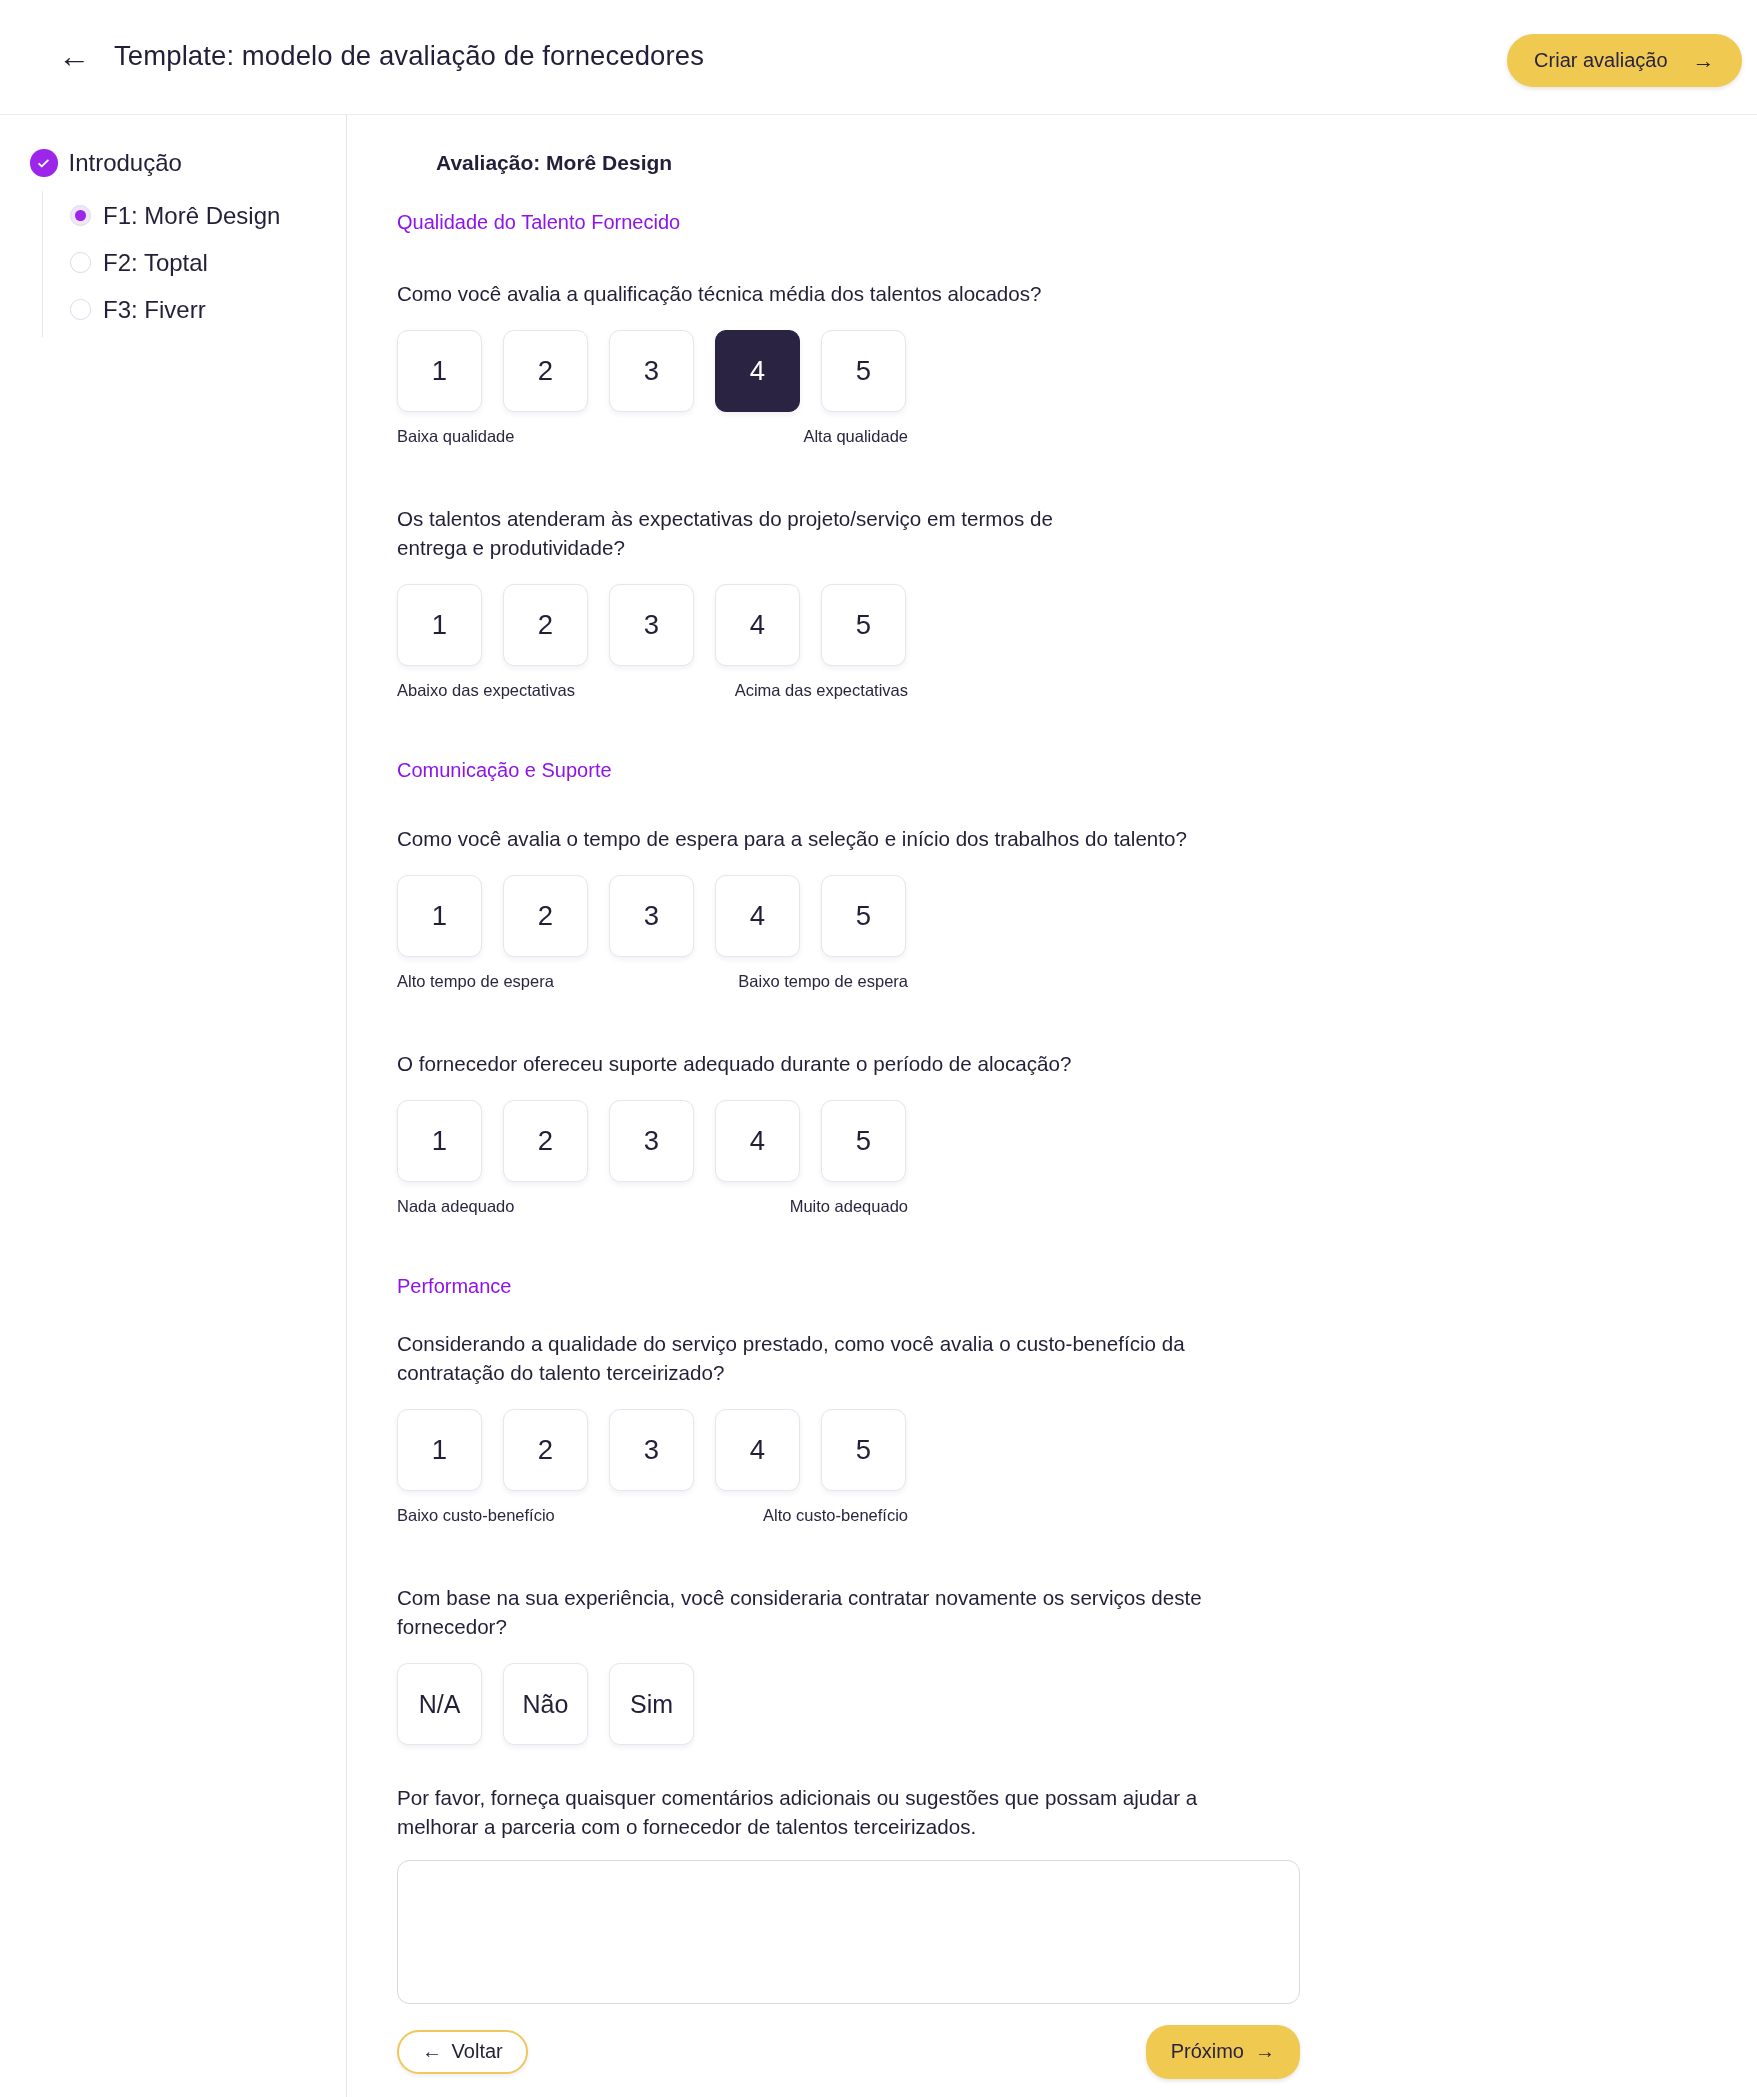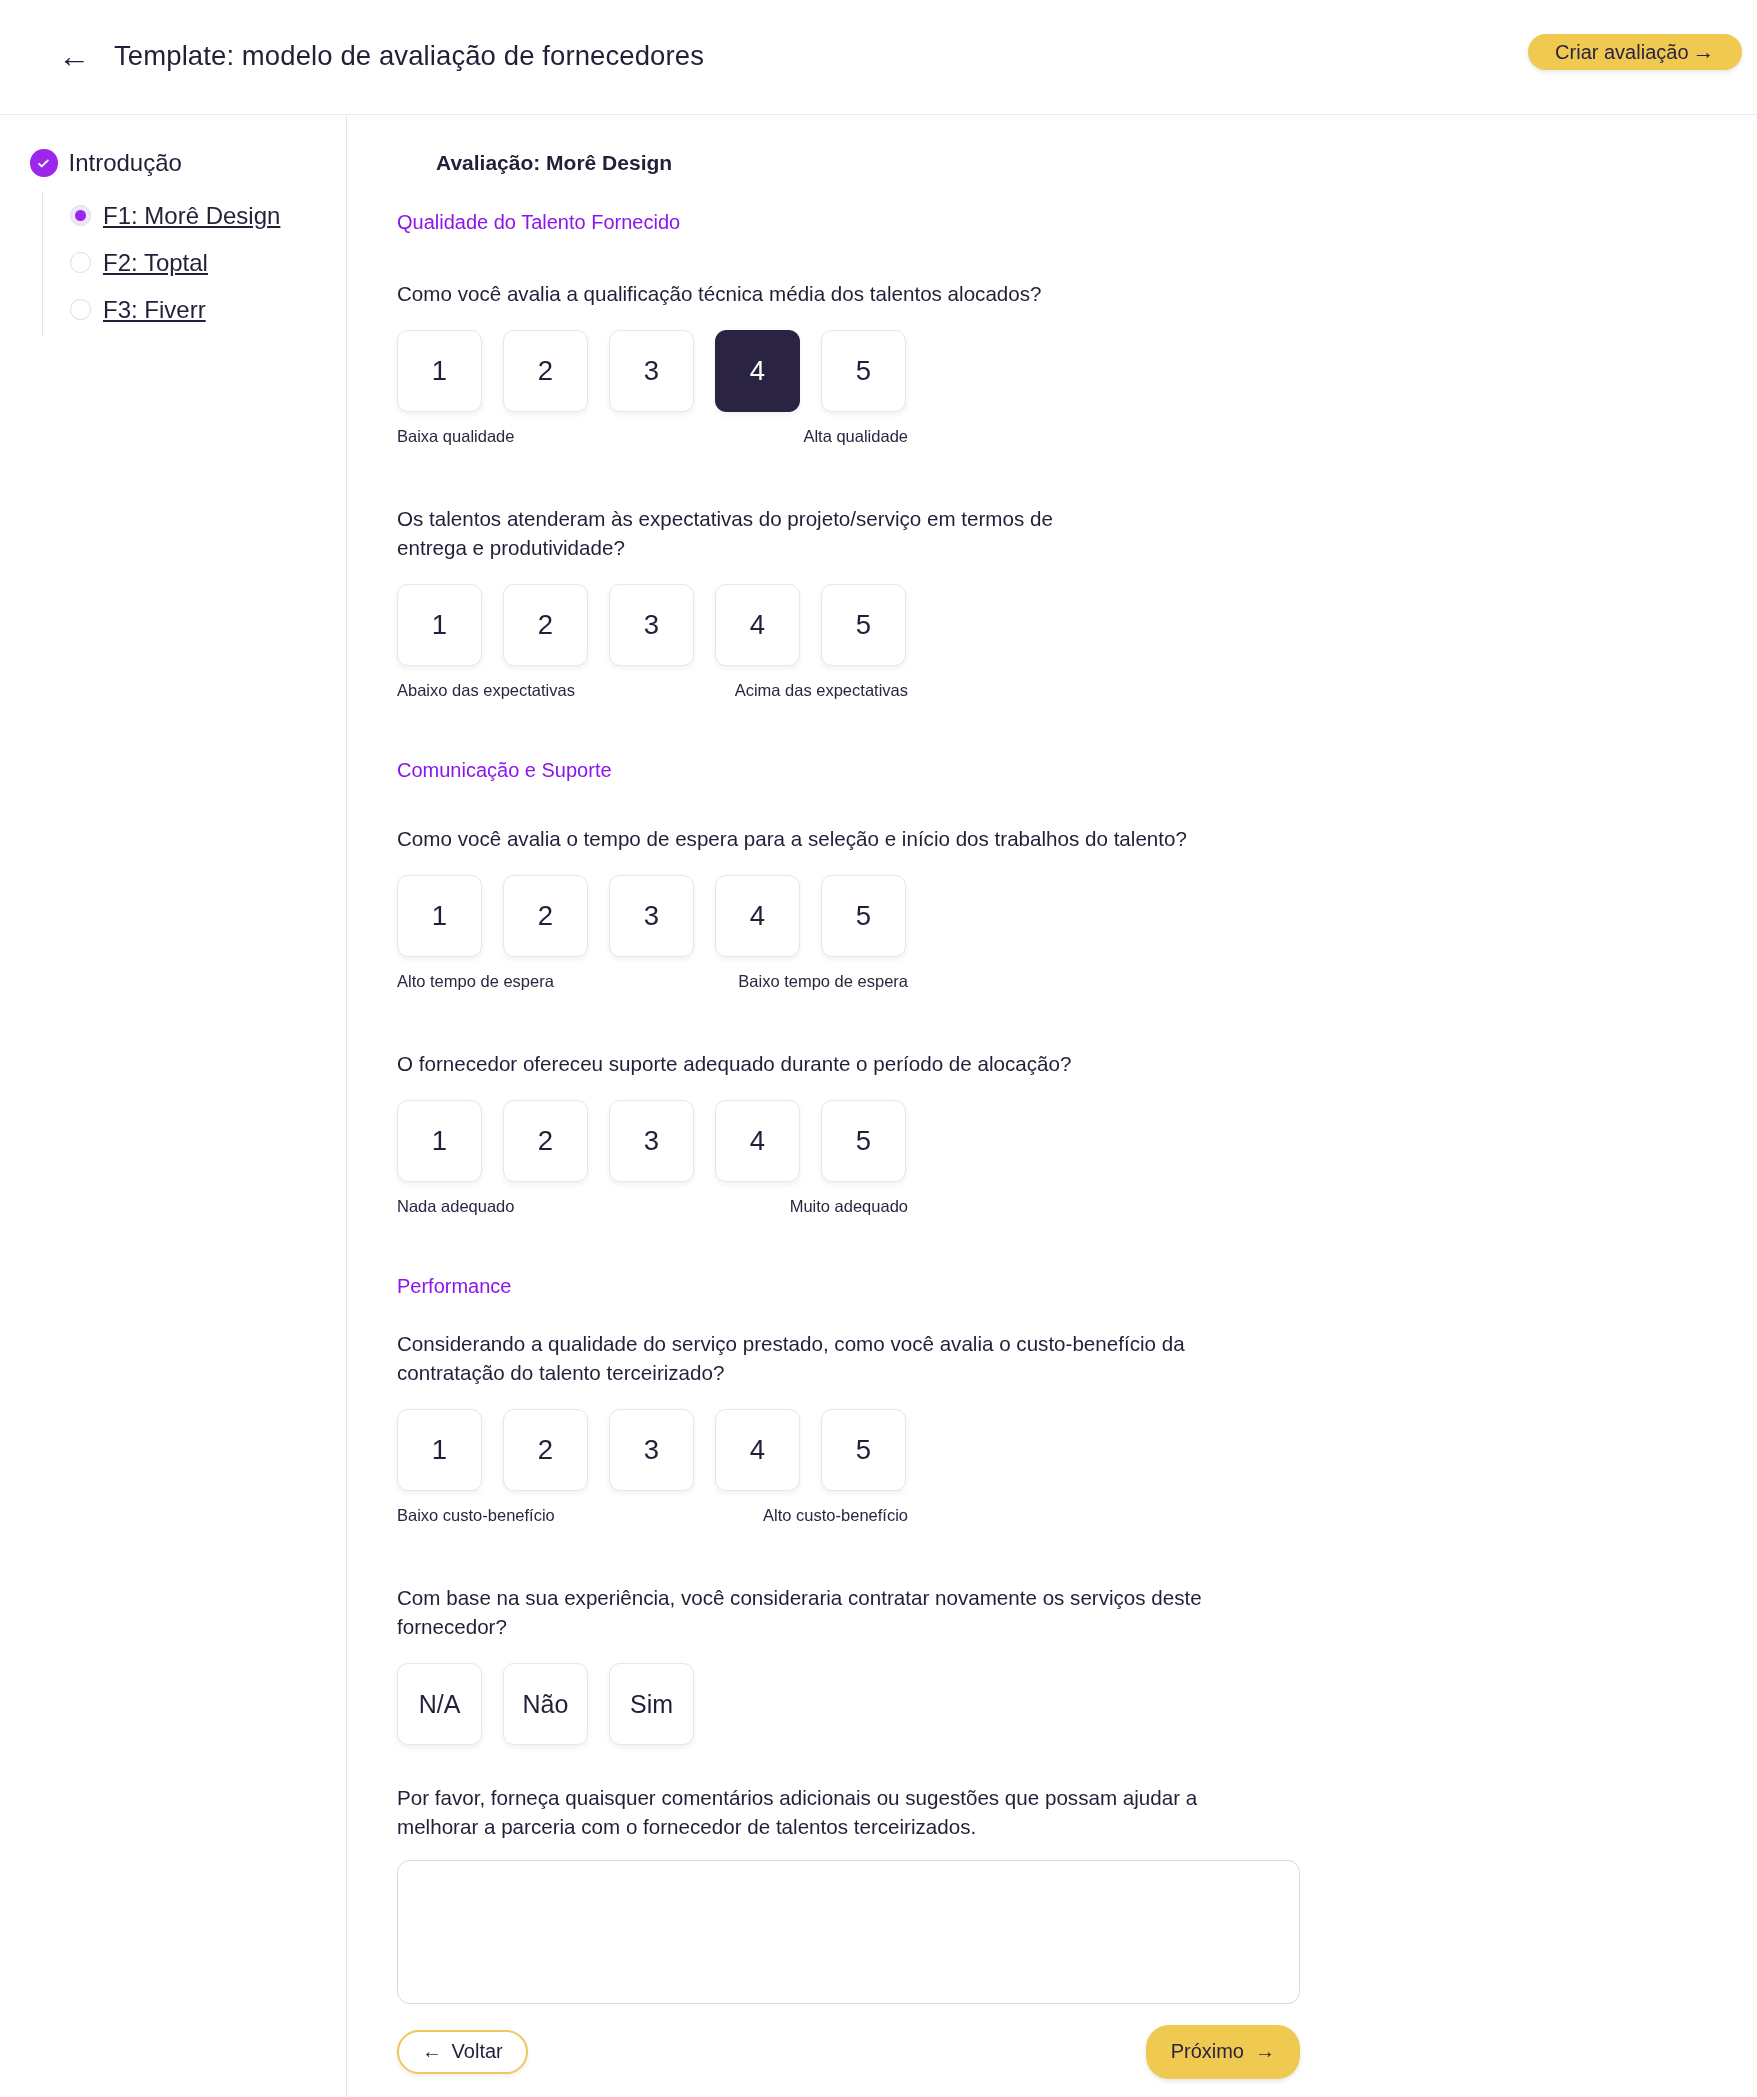--- a/index.html
+++ b/index.html
@@ -3,33 +3,33 @@
 <meta charset="utf-8">
 <style>
   html,body{margin:0;padding:0;background:#ffffff;}
   .page{position:relative;width:1757px;height:2097px;background:#ffffff;
         font-family:"Liberation Sans", sans-serif;color:#231F38;overflow:hidden;}
 
   
   .header{position:relative;height:114px;border-bottom:1.4px solid #EBEAF1;background:#fff;}
   .back-arrow{position:absolute;left:58px;top:40px;font-size:32px;line-height:32px;color:#231F38;cursor:pointer;}
   .header-title{position:absolute;left:114px;top:40px;font-size:27.5px;font-weight:500;letter-spacing:0.1px;color:#231F38;}
-  .create-btn{position:absolute;right:15px;top:34px;height:36px;padding:0 27.5px;border:none;border-radius:27.5px;
-      background:#F0C951;color:#2A2342;font-family:inherit;font-size:20px;font-weight:500;display:flex;align-items:center;gap:4px;
+  .create-btn{position:absolute;right:15px;top:34px;height:53px;padding:0 27.5px;border:none;border-radius:27.5px;
+      background:#F0C951;color:#2A2342;font-family:inherit;font-size:20px;font-weight:500;display:flex;align-items:center;gap:25px;
       box-shadow:0 2.1px 4.1px rgba(40,30,10,.12);cursor:pointer;}
   .create-btn .arr{font-size:22px;}
 
   
   .body{display:flex;height:1984px;}
   .sidebar{width:347px;min-width:347px;border-right:1.4px solid #E6E4EE;padding-top:34px;box-sizing:border-box;}
   .intro-row{display:flex;align-items:center;gap:11px;margin-left:30px;}
   .check-circle{width:27.5px;height:27.5px;border-radius:50%;background:#9C27EB;display:flex;align-items:center;justify-content:center;}
   .check-circle svg{width:15px;height:15px;}
   .side-label{font-size:24px;color:#231F38;}
-  .sub-list{margin-left:42px;border-left:1.4px solid #E6E3EE;padding-left:27px;margin-top:13.7px;padding-top:1.4px;padding-bottom:4.1px;text-decoration:underline;}
+  .sub-list{margin-left:42px;border-left:1.4px solid #E6E3EE;padding-left:27px;margin-top:13.7px;padding-top:1.4px;padding-bottom:4.1px;}
   .sub-item{display:flex;align-items:center;gap:12.4px;height:47px;cursor:pointer;}
   .radio{width:20.6px;height:20.6px;border-radius:50%;box-sizing:border-box;background:#fff;border:1.4px solid #DDDAE6;position:relative;}
   .radio.sel{background:#EDE7F8;border:1.4px solid #E3DBF2;}
   .radio.sel::after{content:"";position:absolute;left:50%;top:50%;width:10.3px;height:10.3px;margin:-5.1px 0 0 -5.1px;border-radius:50%;background:#9C27EB;}
 
   
   .main{flex:1;padding:35px 0 0 50px;box-sizing:border-box;}
   .eval-title{font-size:21px;font-weight:700;line-height:25px;color:#231F38;margin-left:39px;}
   .section-h{font-size:20px;font-weight:500;line-height:25px;color:#8D14EC;margin-top:35px;}
   .section-h.later{margin-top:58px;}

